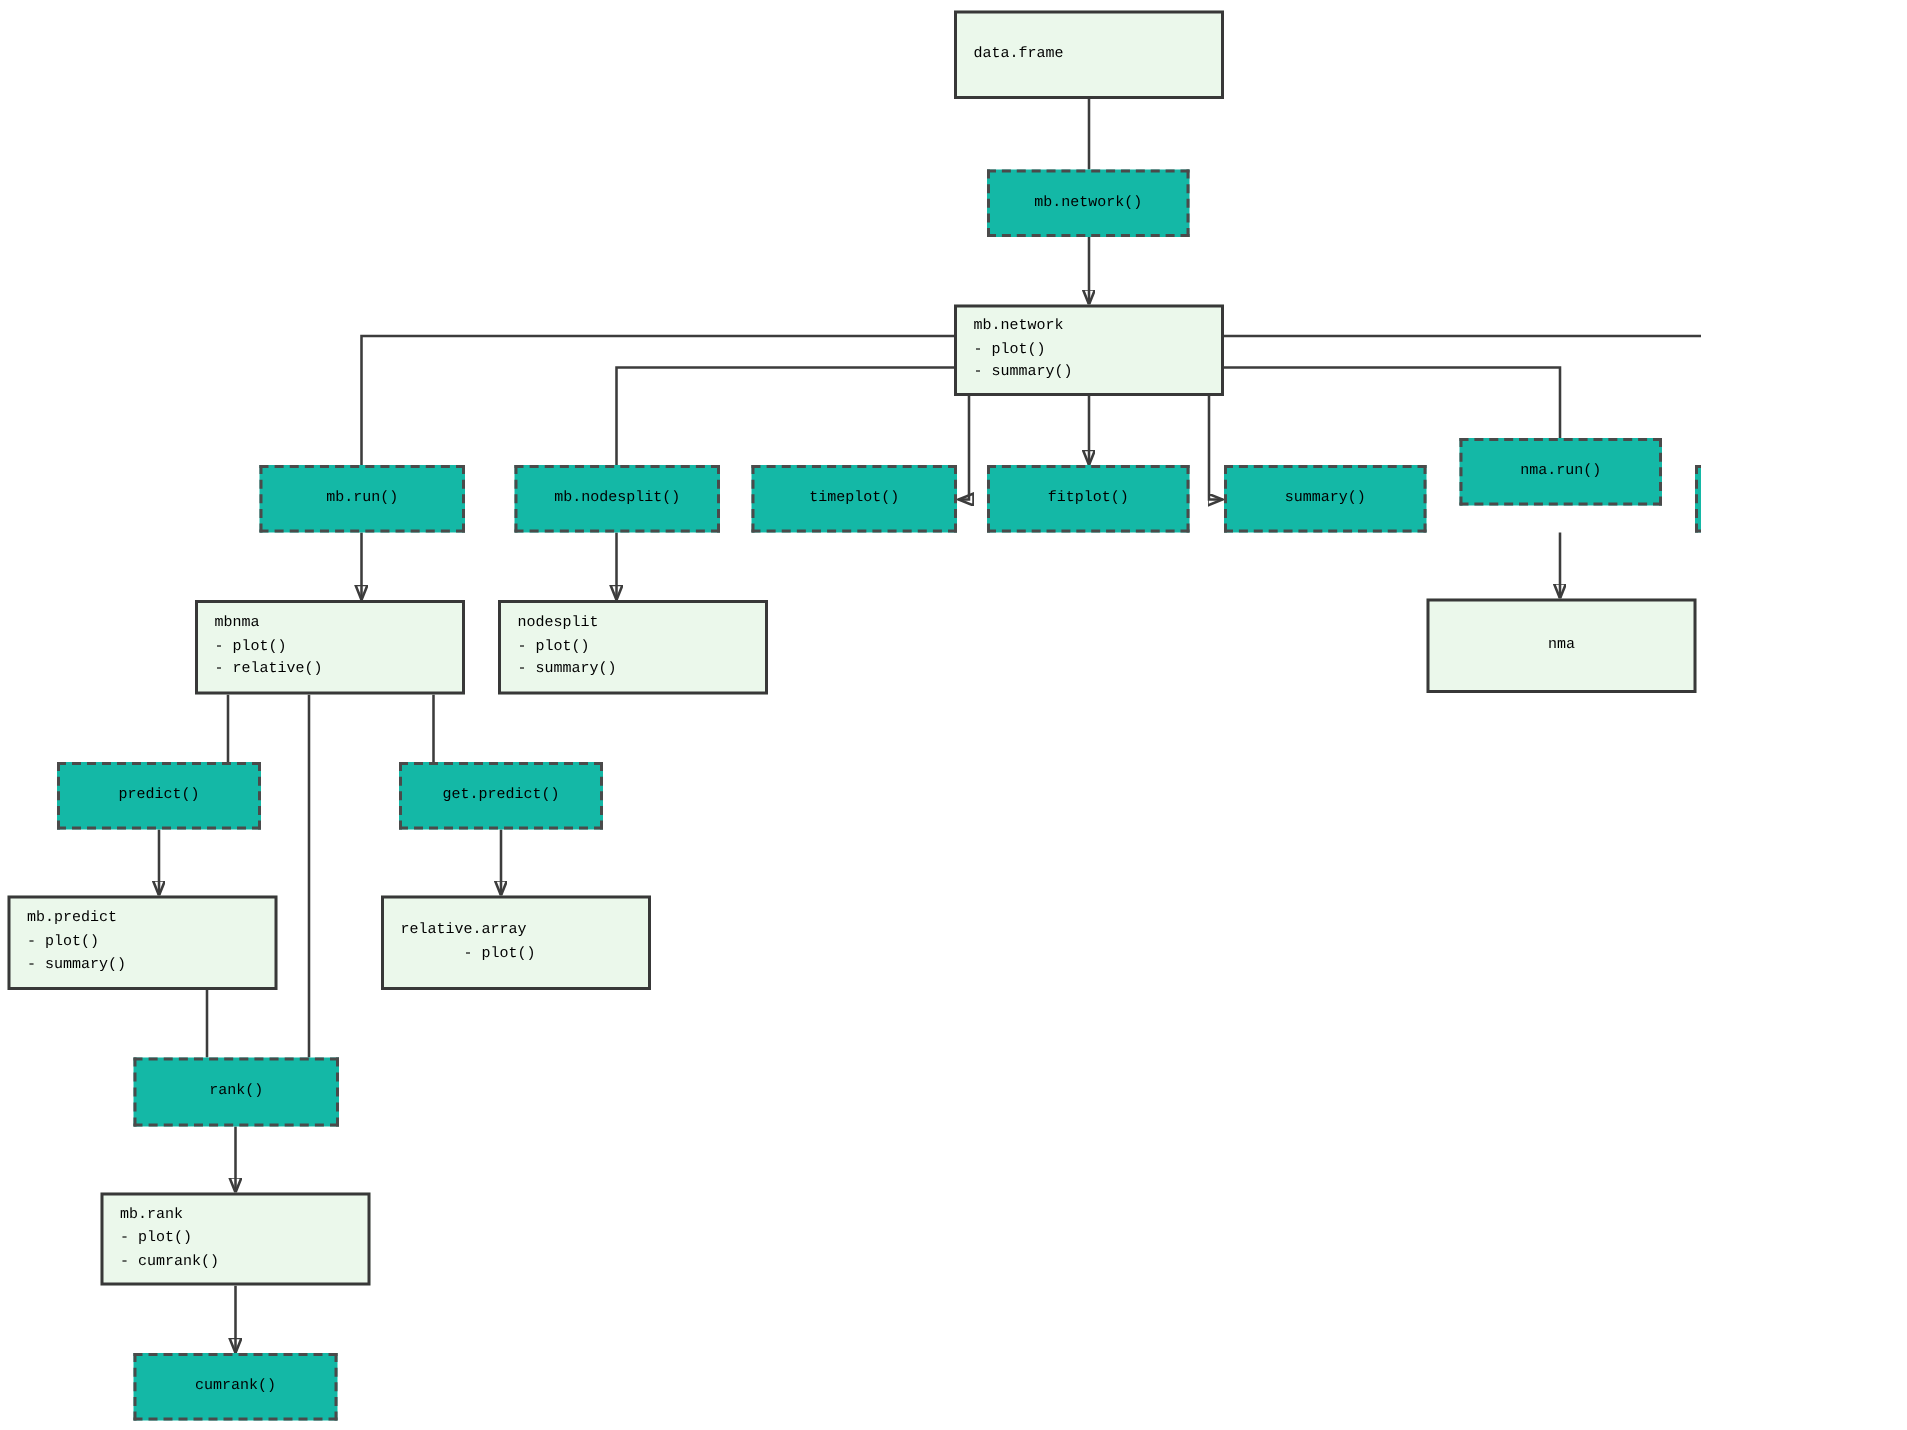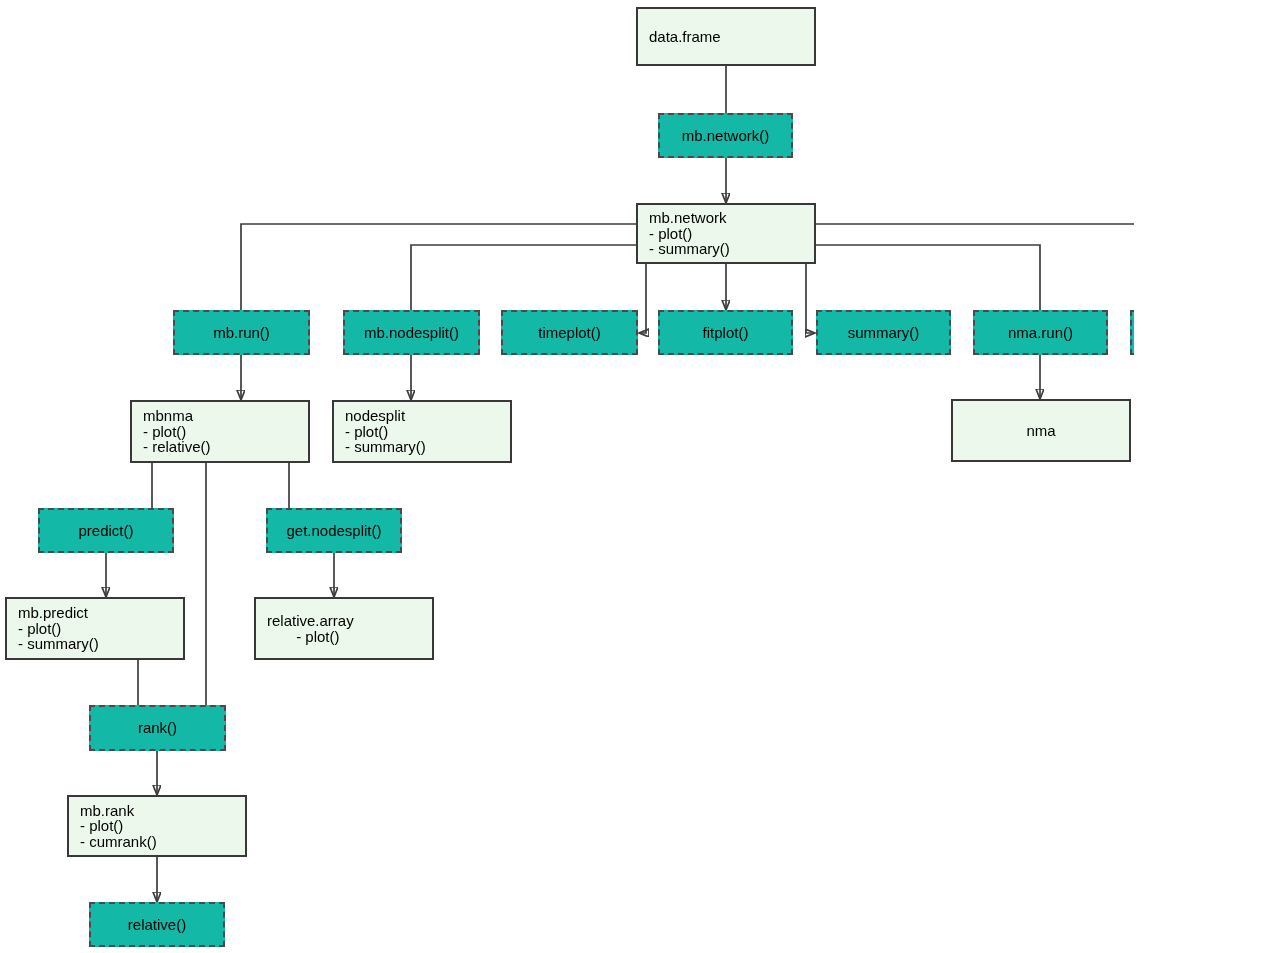--- a/index.html
+++ b/index.html
@@ -1,21 +1,21 @@
 <!DOCTYPE html>
 <html style="--bg: #ffffff; --node-fill: #ebf8eb; --node-border: #383838; --fn-border: #4a4a4a; --edge: #3c3c3c;"><head>
 <meta charset="utf-8">
 <style>
   html,body{margin:0;padding:0;background:#fff;}
   .canvas{
     position:relative;
     width:1134px;height:953px;
     background:var(--bg,#ffffff);
-    font-family:Liberation Sans, sans-serif;
-    font-size:15px;
+    font-family:Liberation Mono, monospace;
+    font-size:10px;
     line-height:15.5px;
     color:#000;
     overflow:hidden;
   }
   .edges{position:absolute;left:0;top:0;width:1271px;height:953px;}
   .edges path{fill:none;stroke:var(--edge,#3c3c3c);stroke-width:1.7px;}
   .node{
     position:absolute;
     box-sizing:border-box;
     display:flex;
@@ -94,21 +94,21 @@
   </div>
 
   <div class="node dashed center" style="left:658px;top:310px;width:135px;height:45px">
     <span class="lbl">fitplot()</span>
   </div>
 
   <div class="node dashed center" style="left:816px;top:310px;width:135px;height:45px">
     <span class="lbl">summary()</span>
   </div>
 
-  <div class="node dashed center" style="left:973px;top:310px;width:135px;height:45px">
+  <div class="node dashed center" style="left:973px;top:292px;width:135px;height:45px">
     <span class="lbl">nma.run()</span>
   </div>
 
   <div class="node dashed center" style="left:1130px;top:310px;width:136px;height:45px">
     <span class="lbl">binplot()</span>
   </div>
 
   <div class="node solid left" style="left:130px;top:400px;width:180px;height:63px">
     <span class="lbl">mbnma
 - plot()
@@ -123,21 +123,21 @@
 
   <div class="node solid center" style="left:951px;top:399px;width:180px;height:63px">
     <span class="lbl">nma</span>
   </div>
 
   <div class="node dashed center" style="left:38px;top:508px;width:136px;height:45px">
     <span class="lbl">predict()</span>
   </div>
 
   <div class="node dashed center" style="left:266px;top:508px;width:136px;height:45px">
-    <span class="lbl">get.nodesplit()</span>
+    <span class="lbl">get.predict()</span>
   </div>
 
   <div class="node solid left" style="left:5px;top:597px;width:180px;height:63px">
     <span class="lbl">mb.predict
 - plot()
 - summary()</span>
   </div>
 
   <div class="node solid left" style="left:254px;top:597px;width:180px;height:63px">
     <span class="lbl">relative.array
@@ -148,16 +148,16 @@
     <span class="lbl">rank()</span>
   </div>
 
   <div class="node solid left" style="left:67px;top:795px;width:180px;height:62px">
     <span class="lbl">mb.rank
 - plot()
 - cumrank()</span>
   </div>
 
   <div class="node dashed center" style="left:89px;top:902px;width:136px;height:45px">
-    <span class="lbl">relative()</span>
+    <span class="lbl">cumrank()</span>
   </div>
 
 </div>
 
 </body></html>

